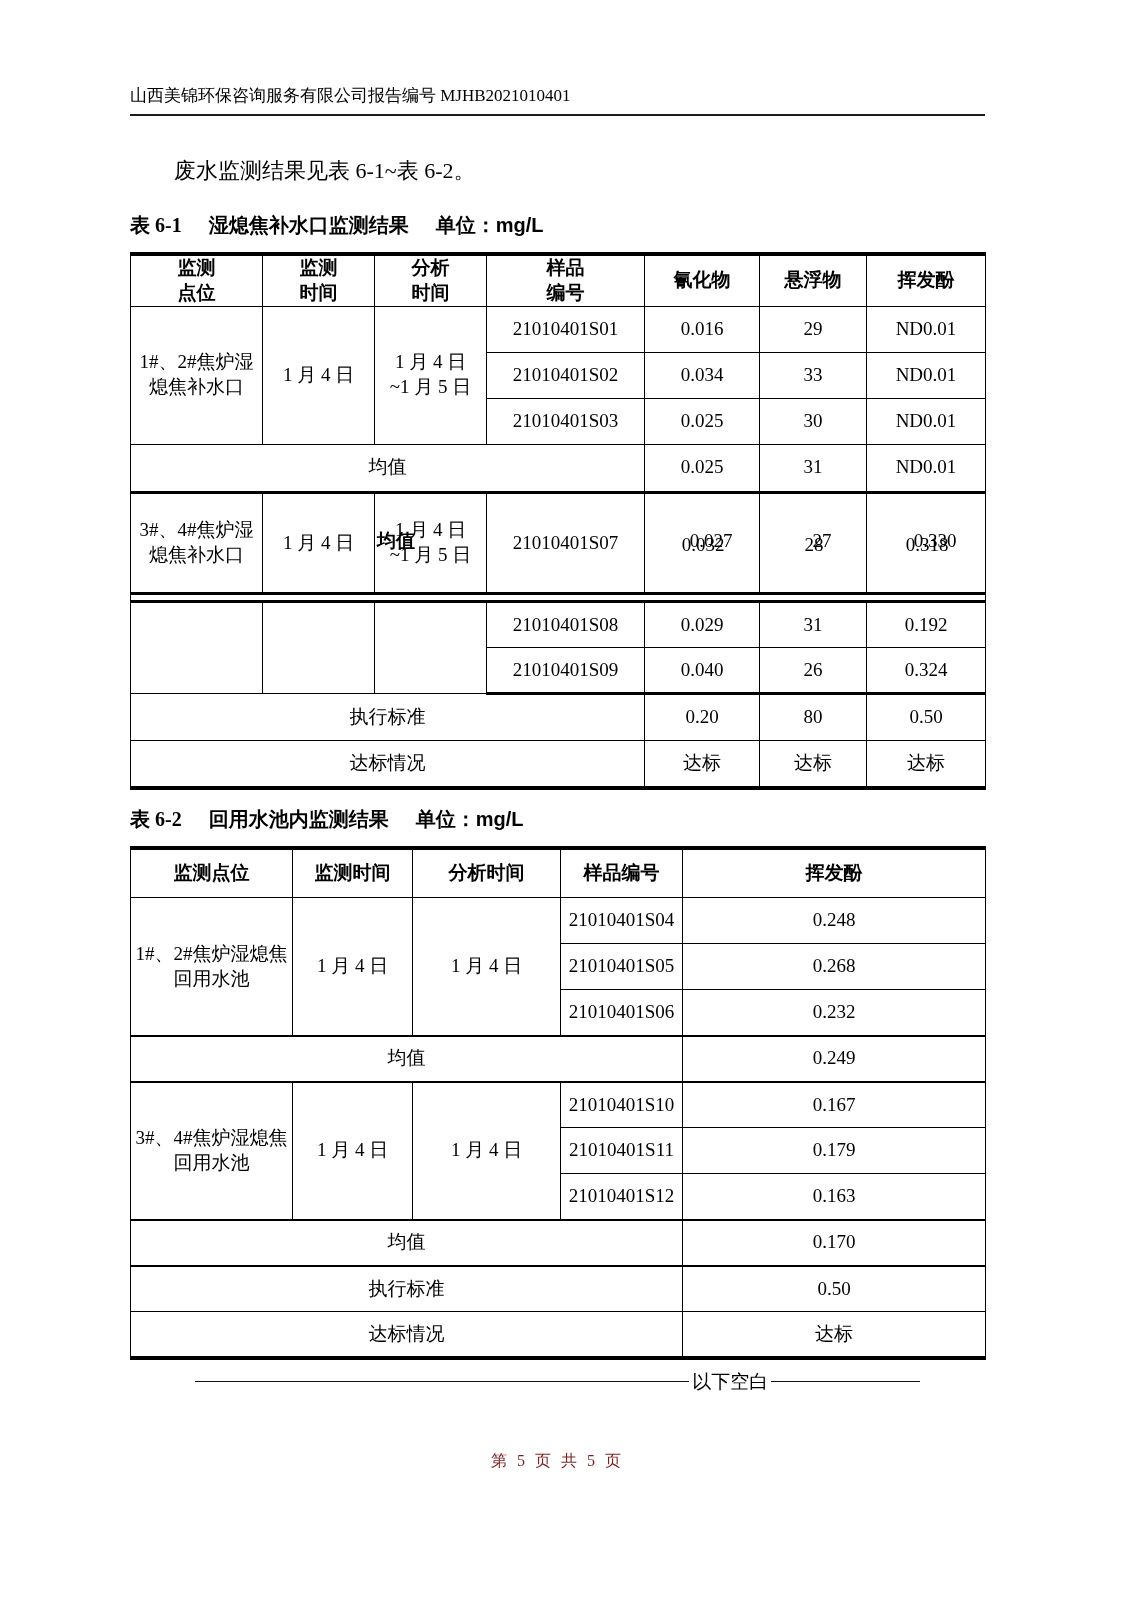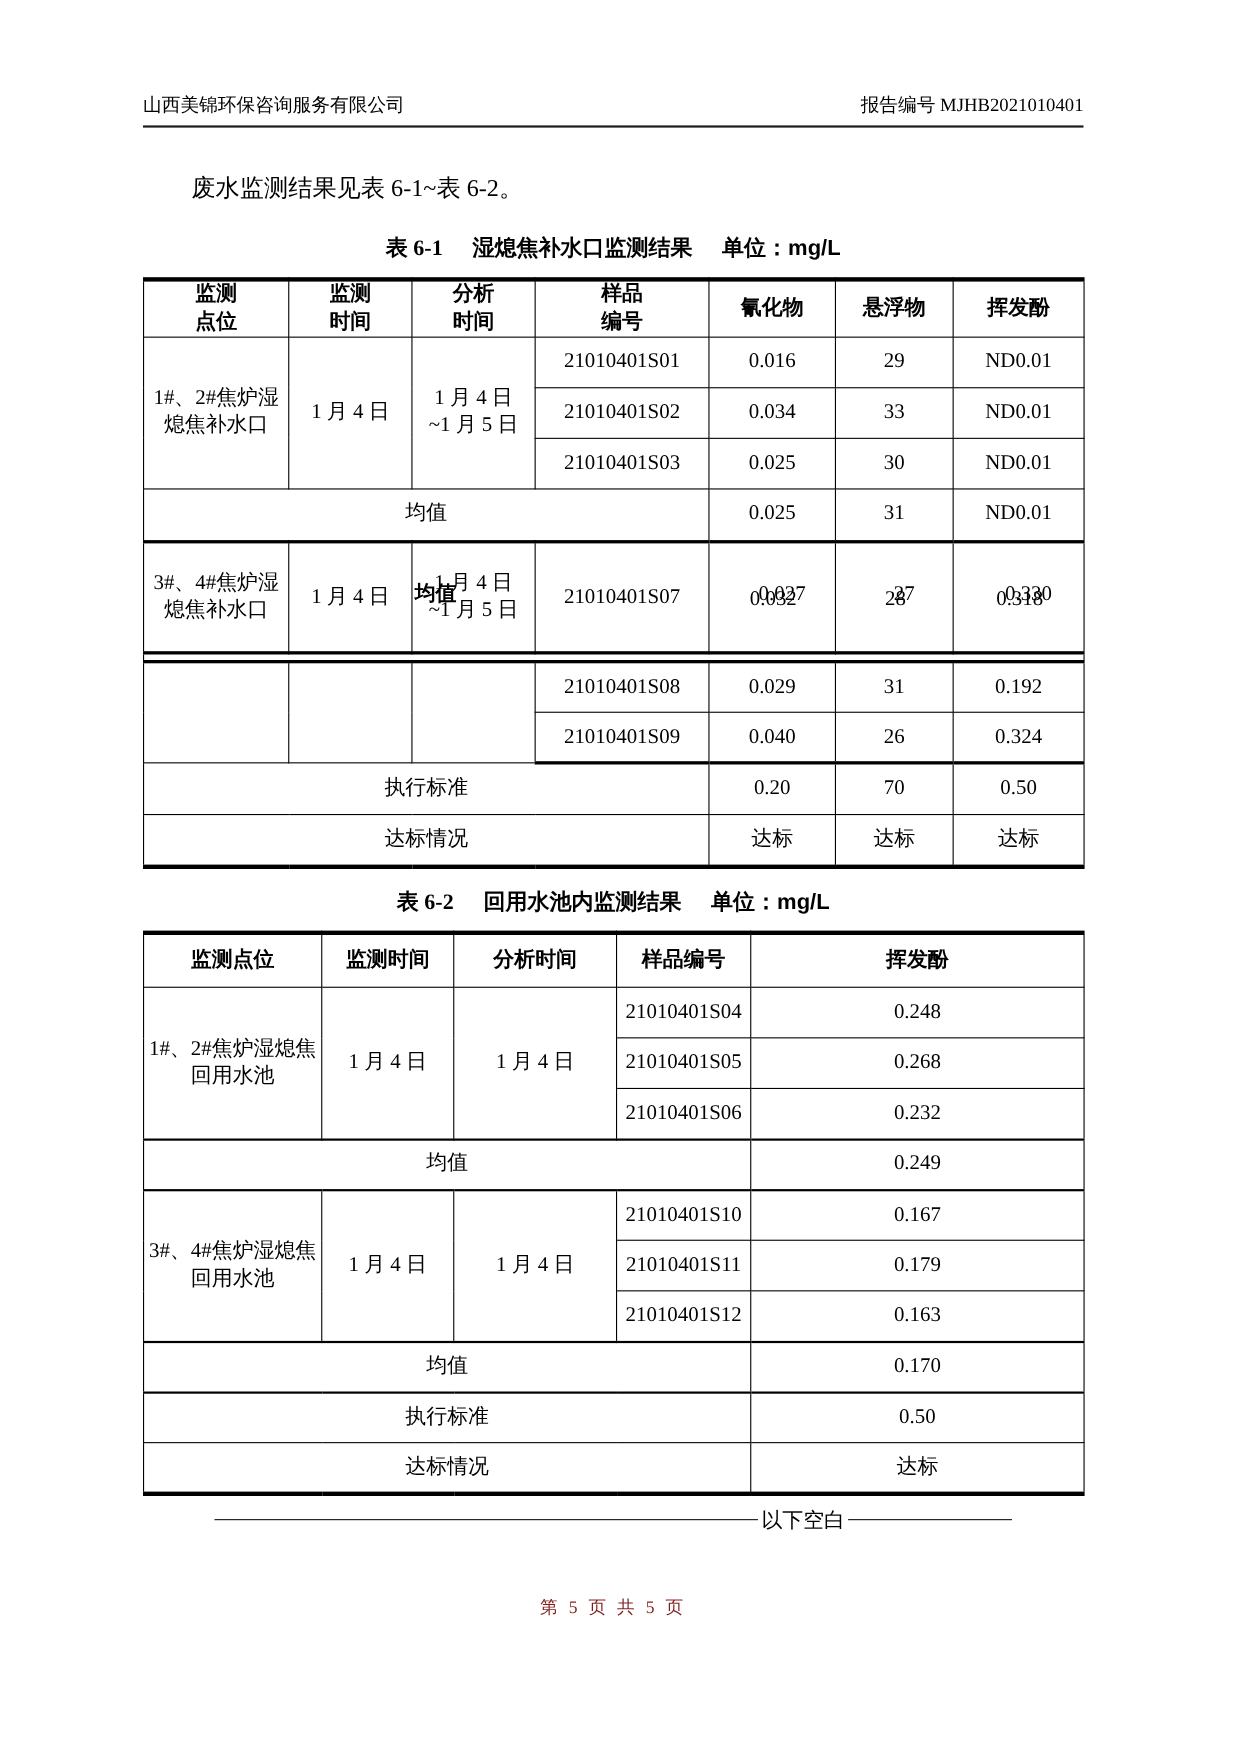--- a/index.html
+++ b/index.html
@@ -4,30 +4,30 @@
 <style>
   * { margin:0; padding:0; box-sizing:border-box; }
   html,body { background:#ffffff; }
   .page {
     width:1131px; height:1600px; background:#fff; color:#000;
     font-family:"Liberation Serif","DejaVu Serif",serif;
     position:relative; overflow:hidden;
     padding:84px 146px 0 130px;
   }
   .doc-header {
-    display:flex; justify-content:space-between; align-items:flex-end;
+    display:flex; align-items:flex-end;
     border-bottom:2px solid #1c1c1c; padding-bottom:7px; font-size:17px;
   }
   .section-title {
     margin-top:34px; font-family:"Liberation Sans","DejaVu Sans",sans-serif;
     font-weight:bold; font-size:28px; letter-spacing:2px;
   }
   .intro { margin-top:40px; font-size:22px; text-indent:2em; }
   .tbl-caption {
-    text-align:center; font-weight:bold; font-size:20px; margin-top:26px; margin-bottom:13px;
+    font-weight:bold; font-size:20px; margin-top:26px; margin-bottom:13px;
   }
   .tbl-caption .cap-title { font-family:"Liberation Sans","DejaVu Sans",sans-serif; margin:0 22px; }
   .tbl-caption .cap-unit  { font-family:"Liberation Sans","DejaVu Sans",sans-serif; }
 
   table.mon {
     width:855px; border-collapse:collapse; table-layout:fixed;
     border-top:4px solid #000; border-bottom:4px solid #000;
   }
   table.mon td, table.mon th {
     border:1px solid #000; text-align:center; vertical-align:middle;
@@ -187,21 +187,21 @@
     </tr>
     <tr class="h46 thick-bottom">
       <td>21010401S09</td>
       <td>0.040</td>
       <td>26</td>
       <td>0.324</td>
     </tr>
     <tr class="h47">
       <td colspan="4" class="lbl">执行标准</td>
       <td>0.20</td>
-      <td>70</td>
+      <td>80</td>
       <td>0.50</td>
     </tr>
     <tr class="h47">
       <td colspan="4" class="lbl">达标情况</td>
       <td class="cn-sans">达标</td>
       <td class="cn-sans">达标</td>
       <td class="cn-sans">达标</td>
     </tr>
   </tbody>
     </table>

